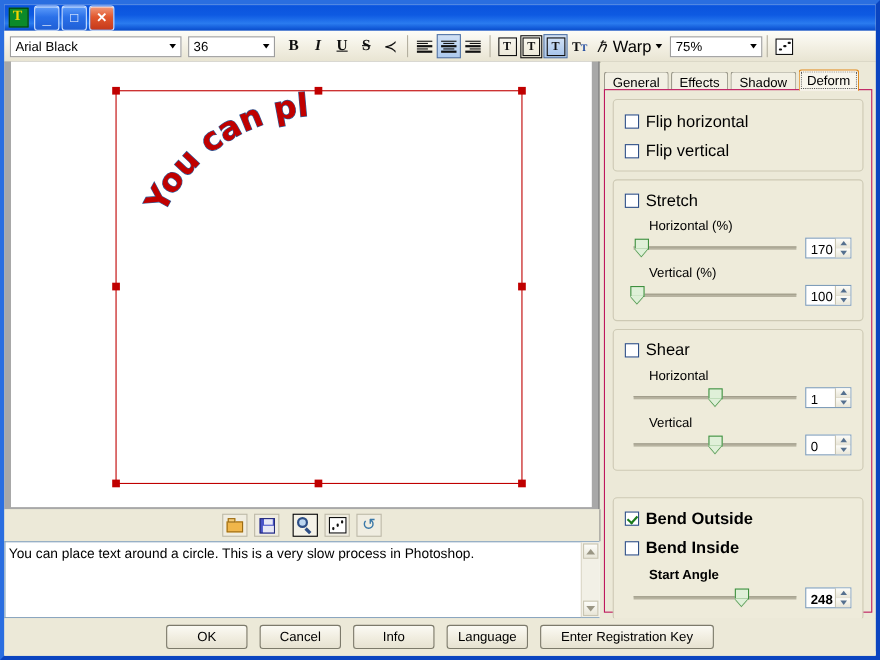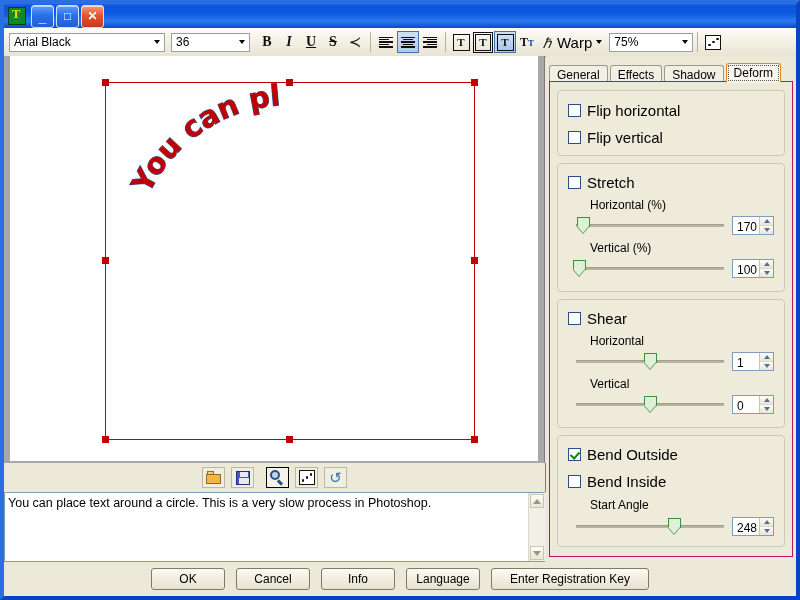--- a/index.html
+++ b/index.html
@@ -506,21 +506,21 @@
           <div class="spin">
             <span class="v">0</span>
             <span class="btns">
                 <i></i>
                 <i></i>
               </span>
           </div>
         </div>
       </div>
 
-      <div class="group" style="top:353px;height:112px;padding:10px 10px 0 10px;">
+      <div class="group" style="top:370px;height:112px;padding:10px 10px 0 10px;font-weight:bold;">
         <div class="cbrow">
           <span class="cb checked"></span>
           <span class="lbl">Bend Outside</span>
         </div>
         <div class="cbrow" style="margin-top:11px">
           <span class="cb"></span>
           <span class="lbl">Bend Inside</span>
         </div>
         <div class="sublabel" style="margin-top:9px">Start Angle</div>
         <div class="sliderrow" style="margin-top:4px">

